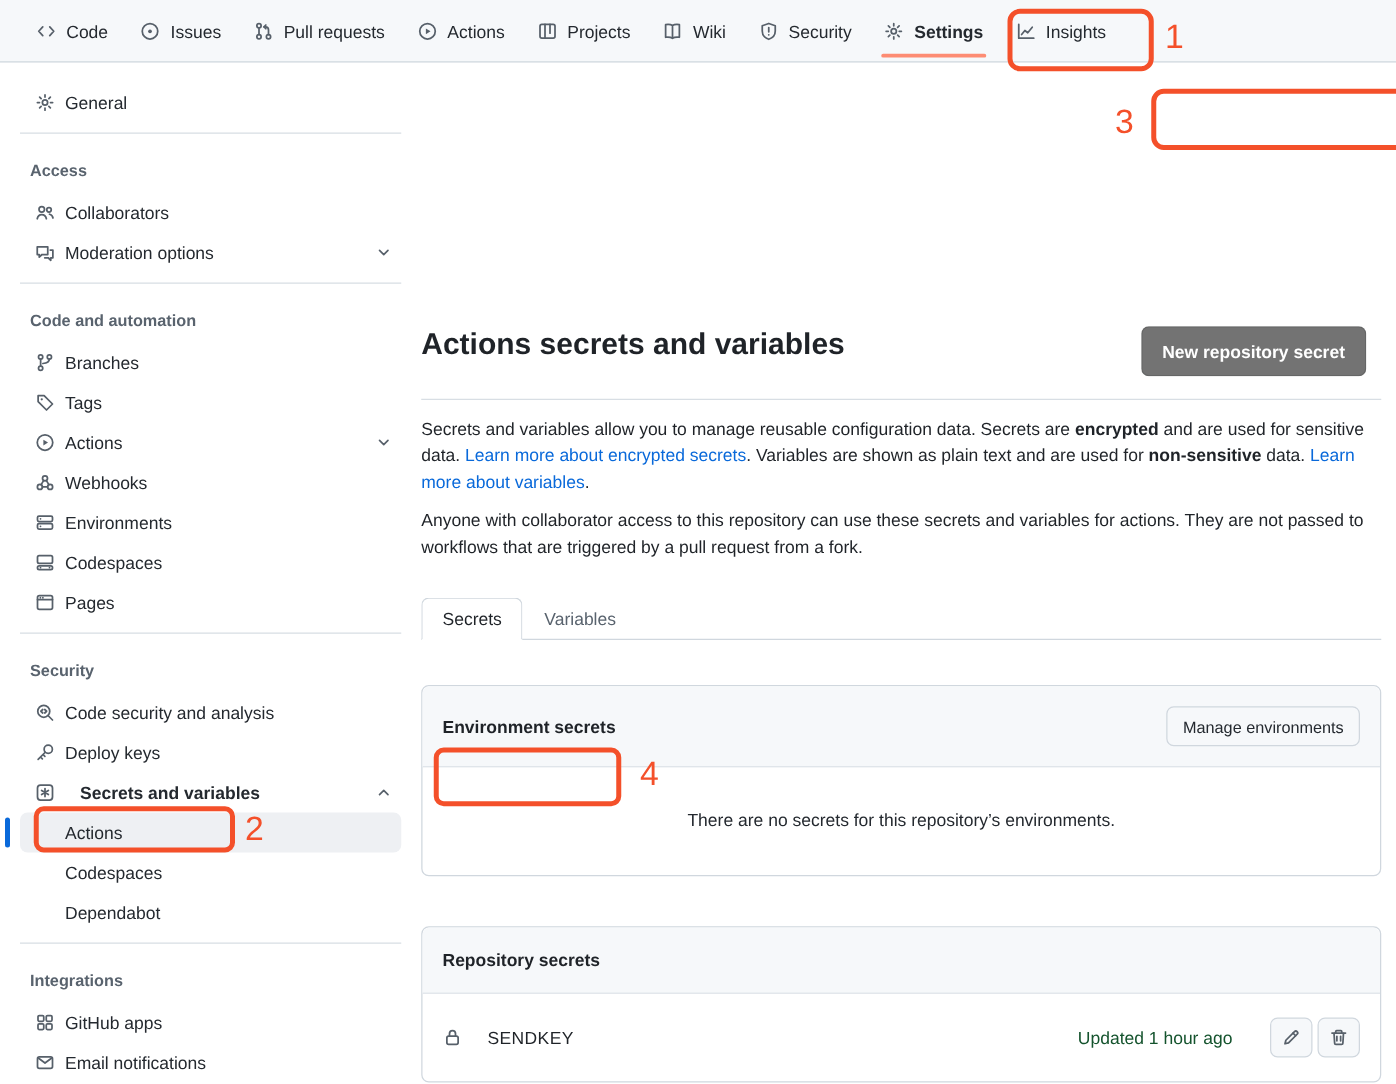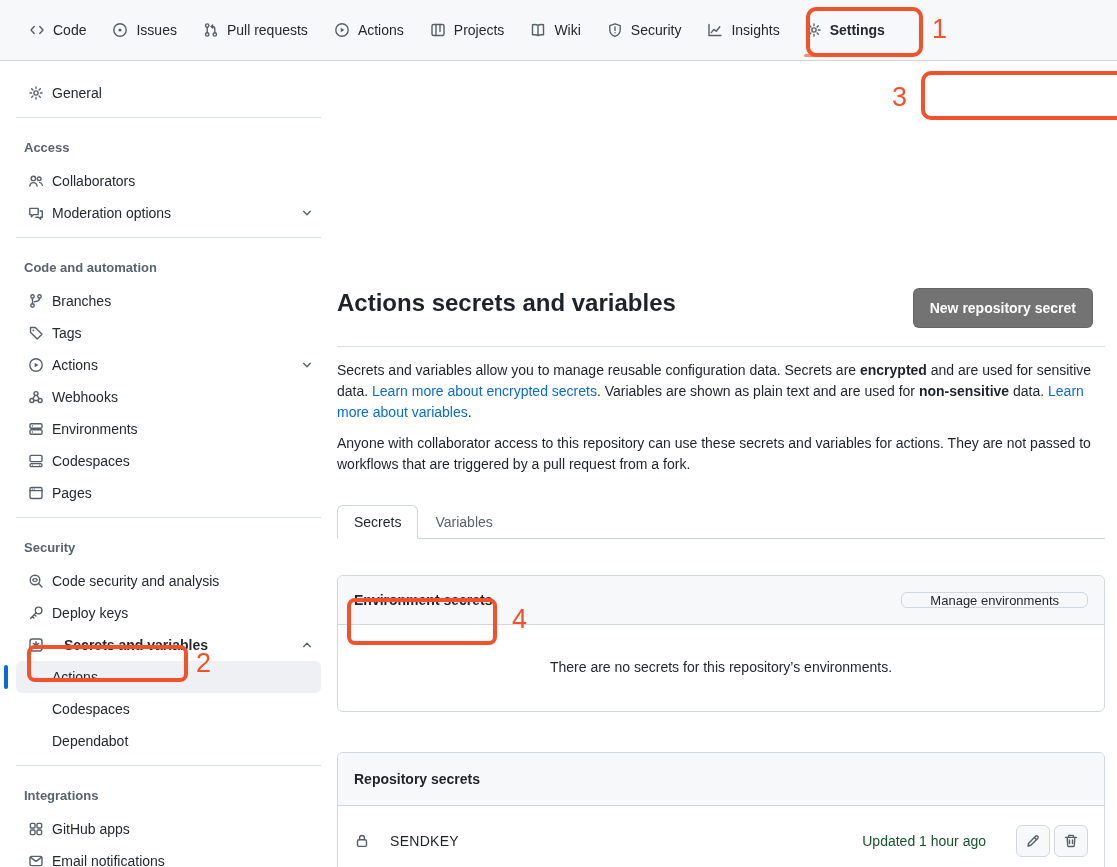--- a/index.html
+++ b/index.html
@@ -4,21 +4,21 @@
 <style>
   * { margin:0; padding:0; box-sizing:border-box; }
   html,body { background:#fff; }
   .page {
     position:relative; width:1117px; height:867px; overflow:hidden;
     background:#fff; color:#1f2328;
     font-family:"Liberation Sans","DejaVu Sans",sans-serif; font-size:14px;
   }
   
   .topnav {
-    height:61px; background:#f6f8fa; border-bottom:1px solid #d0d7de;
+    height:50px; background:#f6f8fa; border-bottom:1px solid #d0d7de;
     display:flex; align-items:stretch; padding:0 8px 0 16px;
   }
   .nav-item {
     display:flex; align-items:center; gap:8px; padding:0 8px; margin:0 5px;
     color:#24292f; cursor:pointer; position:relative; white-space:nowrap;
   }
   .nav-item .icn { color:#57606a; display:flex; }
   .nav-item.active { font-weight:700; }
   .nav-item.active::after {
     content:""; position:absolute; left:6px; right:6px; bottom:3px;
@@ -67,21 +67,21 @@
   }
   
   .box { border:1px solid #d0d7de; border-radius:6px; margin-top:36px; margin-right:0; }
   .box-header {
     background:#f6f8fa; border-bottom:1px solid #d0d7de; border-radius:6px 6px 0 0;
     display:flex; align-items:center; justify-content:space-between; padding:16px;
   }
   .box-header.tall { padding:18px 16px; }
   .box-title { font-weight:700; font-size:14px; color:#1f2328; }
   .btn-light {
-    height:16px; padding:0 28px; background:#f6f8fa; color:#24292f; font-weight:500;
+    height:32px; padding:0 12px; background:#f6f8fa; color:#24292f; font-weight:500;
     font-size:13px; border:1px solid #d0d7de; border-radius:6px; cursor:pointer;
     font-family:inherit;
   }
   .box-empty { padding:34px 16px 36px; text-align:center; color:#24292f; }
   .secret-row { display:flex; align-items:center; padding:19px 16px; }
   .secret-row .icn { color:#57606a; display:flex; }
   .secret-name { margin-left:20px; font-size:14px; color:#1f2328; letter-spacing:.3px; }
   .row-right { margin-left:auto; display:flex; align-items:center; }
   .updated { color:#14532d; margin-right:26px; }
   .icon-btn {
@@ -162,37 +162,37 @@
     </div>
     <div class="nav-item">
       <span class="icn">
           <svg width="16" height="16" viewBox="0 0 16 16" fill="none" stroke="currentColor" stroke-width="1.4" stroke-linecap="round" stroke-linejoin="round">
             <path d="M8 1.8 2.8 3.6v4.2c0 3.4 2.2 5.6 5.2 6.6 3-1 5.2-3.2 5.2-6.6V3.6z"></path>
             <path d="M8 5v3.4M8 10.8h.01"></path>
           </svg>
         </span>
       <span>Security</span>
     </div>
+    <div class="nav-item active">
+      <span class="icn">
+          <svg width="16" height="16" viewBox="0 0 16 16" fill="none" stroke="currentColor" stroke-width="1.4" stroke-linecap="round" stroke-linejoin="round">
+            <circle cx="8" cy="8" r="2.1"></circle>
+            <path d="M8 1.9v1.7M8 12.4v1.7M1.9 8h1.7M12.4 8h1.7M3.7 3.7l1.2 1.2M11.1 11.1l1.2 1.2M12.3 3.7l-1.2 1.2M4.9 11.1l-1.2 1.2"></path>
+          </svg>
+        </span>
+      <span>Settings</span>
+    </div>
     <div class="nav-item">
       <span class="icn">
           <svg width="16" height="16" viewBox="0 0 16 16" fill="none" stroke="currentColor" stroke-width="1.4" stroke-linecap="round" stroke-linejoin="round">
             <path d="M2 2.5v11h12"></path>
             <path d="M4.3 10.6 6.9 7.4l2.3 1.8 3.6-4.4"></path>
           </svg>
         </span>
       <span>Insights</span>
-    </div>
-    <div class="nav-item active">
-      <span class="icn">
-          <svg width="16" height="16" viewBox="0 0 16 16" fill="none" stroke="currentColor" stroke-width="1.4" stroke-linecap="round" stroke-linejoin="round">
-            <circle cx="8" cy="8" r="2.1"></circle>
-            <path d="M8 1.9v1.7M8 12.4v1.7M1.9 8h1.7M12.4 8h1.7M3.7 3.7l1.2 1.2M11.1 11.1l1.2 1.2M12.3 3.7l-1.2 1.2M4.9 11.1l-1.2 1.2"></path>
-          </svg>
-        </span>
-      <span>Settings</span>
     </div>
   </header>
 
   <div class="layout">
 
     <aside class="sidebar">
       <div class="side-item">
         <span class="icn">
             <svg width="16" height="16" viewBox="0 0 16 16" fill="none" stroke="currentColor" stroke-width="1.4" stroke-linecap="round" stroke-linejoin="round">
               <circle cx="8" cy="8" r="2.1"></circle>

